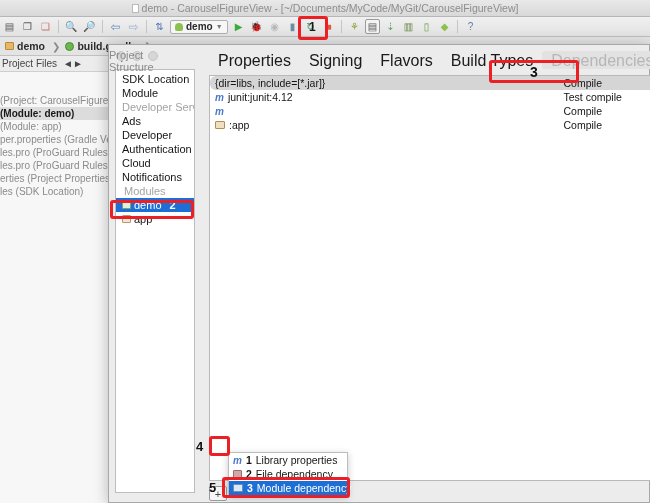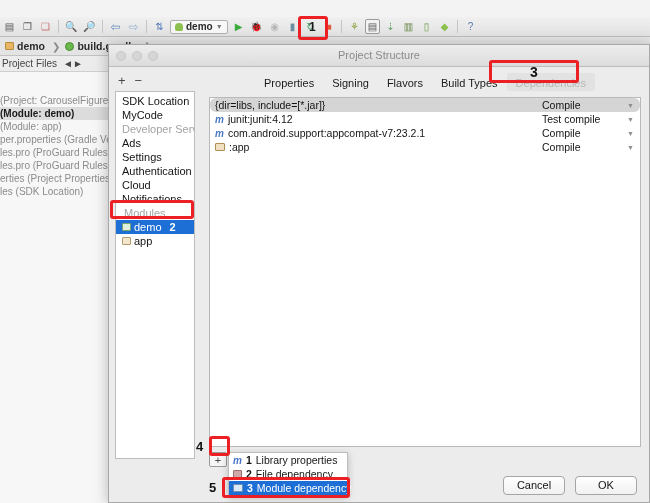--- a/index.html
+++ b/index.html
@@ -85,21 +85,21 @@
     white-space:nowrap; overflow:hidden; padding-left:0px;
   }
   .tree-row.sel { background:#dcdcdc; color:#1a1a1a; font-weight:bold; }
 
   
   #dialog {
     position:absolute; left:108px; top:44px; width:542px; height:459px;
     background:#ececec;
     border:1px solid #a8a8a8;
     box-shadow: 0 2px 14px rgba(0,0,0,0.26);
-    display:flex; flex-direction:column;
+    display:flex; flex-direction:row;
   }
   #dlg-titlebar {
     height:22px; background: linear-gradient(#ededed,#dcdcdc);
     border-bottom:1px solid #bcbcbc;
     position:relative; flex:none;
   }
   .lights { position:absolute; left:7px; top:6px; display:flex; gap:6px; }
   .light { width:10px;height:10px;border-radius:50%;background:#d6d6d6;border:1px solid #c6c6c6;}
   #dlg-title {
     position:absolute; left:0; top:4px; width:100%; text-align:center;
@@ -129,21 +129,21 @@
   .mod-ico.app { background:#f2e6cf;border-color:#b59b6a;}
   .badge-num { font-weight:bold; font-size:11px; margin-left:5px; }
 
   
   #dlg-right { flex:1 1 auto; display:flex; flex-direction:column; min-width:0; padding-top:6px;}
   #tabs {
     height:18px; display:flex; justify-content:center; align-items:stretch;
     padding:0 8px; flex:none; position:relative;
   }
   .tab {
-    font-size:11px; color:#1a1a1a; padding:1px 9px 0 9px;
+    font-size:16px; color:#1a1a1a; padding:1px 9px 0 9px;
     display:flex; align-items:center; white-space:nowrap;
   }
   .tab.active { color:#b6b6b6; background:#e2e2e2; border-radius:3px; }
 
   #table-wrap {
     margin:6px 8px 0 8px; flex:1 1 auto; min-height:0;
     background:#ffffff; border:1px solid #b9b9b9;
     display:flex; flex-direction:column; overflow:hidden;
   }
   .thead { height:14px; display:flex; flex:none; background:#ffffff;}
@@ -211,20 +211,23 @@
   }
   .anno-num {
     position:absolute; font-weight:bold; color:#111111; z-index:61;
   }
 </style>
 </head>
 <body>
 
 <div id="ide">
 
+  <div id="ide-titlebar">
+    <div id="ide-title"><span class="doc-glyph"></span><span>demo - CarouselFigureView - [~/Documents/MyCode/MyGit/CarouselFigureView]</span></div>
+  </div>
 
   <div id="ide-toolbar">
     <div class="tbtn">▤</div>
     <div class="tbtn">❐</div>
     <div class="tbtn" style="color:#c77;">❏</div>
     <div class="tsep"></div>
     <div class="tbtn">🔍</div>
     <div class="tbtn">🔎</div>
     <div class="tsep"></div>
     <div class="tbtn" style="color:#6a8fbf;font-size:12px;">⇦</div>
@@ -301,30 +304,30 @@
     <div id="dlg-left">
       <div id="left-tools">
         <span class="ico-plus">+</span>
         <span class="ico-minus">−</span>
       </div>
       <div id="left-list">
         <div class="nav-item">
             <span>SDK Location</span>
           </div>
         <div class="nav-item">
-            <span>MyCode</span>
+            <span>Module</span>
           </div>
         <div class="nav-item header">
             <span>Developer Services</span>
           </div>
         <div class="nav-item">
             <span>Ads</span>
           </div>
         <div class="nav-item">
-            <span>Settings</span>
+            <span>Developer</span>
           </div>
         <div class="nav-item">
             <span>Authentication</span>
           </div>
         <div class="nav-item">
             <span>Cloud</span>
           </div>
         <div class="nav-item">
             <span>Notifications</span>
           </div>
@@ -379,21 +382,20 @@
           </div>
           <div class="cell-scope">
             <span>Test compile</span>
             <span class="dd-caret">▼</span>
           </div>
         </div>
 
         <div class="trow">
           <div class="cell-name">
             <span class="m-ico">m</span>
-            <span>com.android.support:appcompat-v7:23.2.1</span>
           </div>
           <div class="cell-scope">
             <span>Compile</span>
             <span class="dd-caret">▼</span>
           </div>
         </div>
 
         <div class="trow">
           <div class="cell-name">
             <span class="f-ico"></span>

